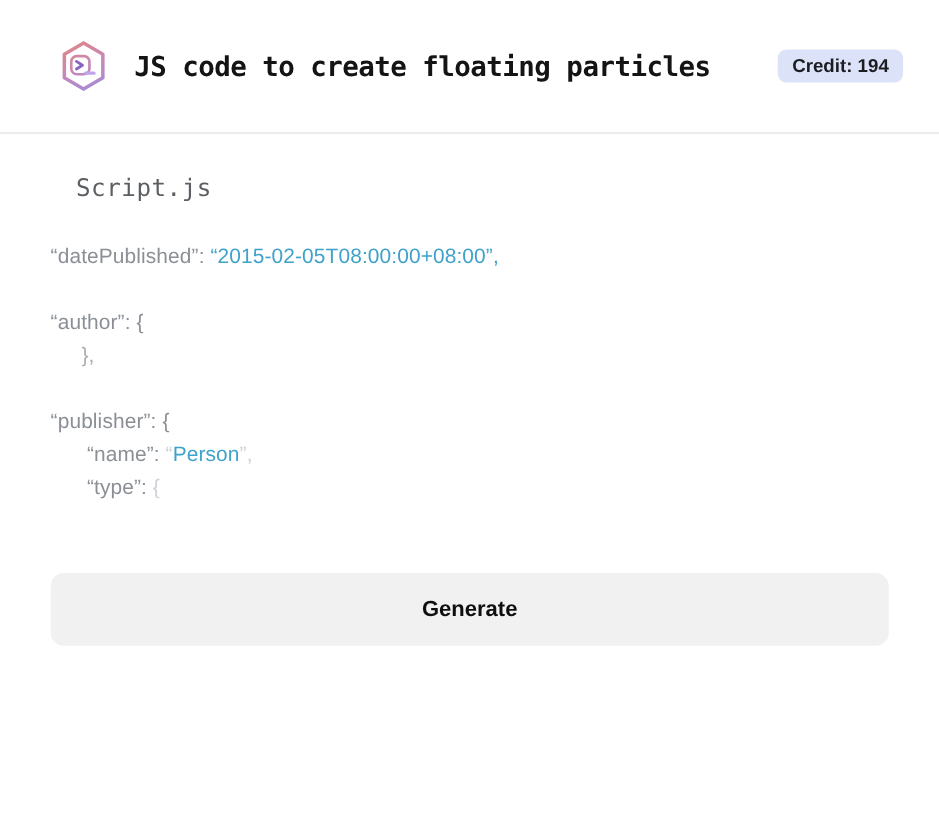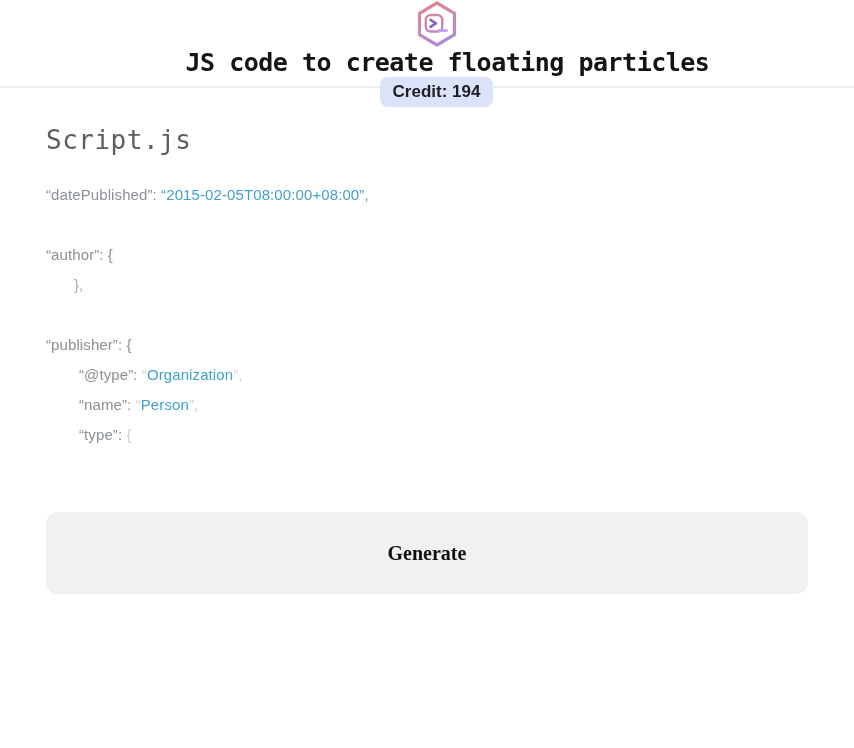--- a/index.html
+++ b/index.html
@@ -9,26 +9,25 @@
     --filename-text:#5b5f63; --divider:#ededee;
     --grad-top:#e08689; --grad-bottom:#a78bd8;
   }
   *{box-sizing:border-box;margin:0;padding:0;}
   html,body{width:854px;height:748px;overflow:hidden;}
   body{
     background:#ffffff;
     font-family:"Liberation Sans", sans-serif;
   }
   .header{
-    height:88px;
+    height:122px;
     display:flex;
     align-items:center;
     padding:0 33px 0 52px;
     border-bottom:2px solid var(--divider);
-    flex-direction:column;
   }
   .logo{
     width:48px;height:48px;flex:0 0 auto;
     display:flex;align-items:center;justify-content:center;
   }
   .page-title{
     font-family:"DejaVu Sans Mono", monospace;
     font-size:25px;
     font-weight:600;
     color:var(--title-text);
@@ -45,48 +44,49 @@
     padding:5px 13px;
     border-radius:8px;
     white-space:nowrap;
   }
   .main{
     padding:0 46px;
   }
   .filename{
     margin-top:37px;
     font-family:"DejaVu Sans Mono", monospace;
-    font-size:26px;
+    font-size:22px;
     font-weight:500;
     letter-spacing:0.5px;
     color:var(--filename-text);
+    margin-left:23px;
   }
   .code-block{
-    margin-top:25px;
-    font-size:15px;
+    margin-top:35px;
+    font-size:19px;
     line-height:30px;
     letter-spacing:0.1px;
   }
   .code-line{white-space:pre;}
   .code-line.blank{height:30px;}
   .tok-gray{color:var(--gray);}
   .tok-darkgray{color:var(--darkgray);}
   .tok-lightgray{color:var(--lightgray);}
   .tok-faint{color:var(--faint);}
   .tok-blue{color:var(--blue);}
   .generate-button{
     display:block;
     width:100%;
     margin-top:62px;
-    height:82px;
+    height:66px;
     border:none;
     border-radius:12px;
     background:var(--button-bg);
     color:var(--button-text);
-    font-family:Liberation Serif, serif;
+    font-family:Liberation Sans, sans-serif;
     font-size:20px;
     font-weight:700;
     cursor:pointer;
   }
 </style>
 </head>
 <body>
 
 <div class="header">
   <div class="logo">
@@ -111,18 +111,17 @@
 
 <div class="main">
   <div class="filename">Script.js</div>
   <div class="code-block">
       <div class="code-line" style="padding-left: 0px;"><span class="tok-gray">“datePublished”: </span><span class="tok-blue">“2015-02-05T08:00:00+08:00”,</span></div>
       <div class="code-line blank"></div>
       <div class="code-line" style="padding-left: 0px;"><span class="tok-gray">“author”: {</span></div>
       <div class="code-line" style="padding-left: 28px;"><span class="tok-lightgray">},</span></div>
       <div class="code-line blank"></div>
       <div class="code-line" style="padding-left: 0px;"><span class="tok-gray">“publisher”: {</span></div>
-      <div class="code-line" style="padding-left: 33px;"><span class="tok-gray">“@type”: </span><span class="tok-faint">“</span><span class="tok-blue">Organization</span><span class="tok-faint">”,</span></div>
       <div class="code-line" style="padding-left: 33px;"><span class="tok-gray">“name”: </span><span class="tok-faint">“</span><span class="tok-blue">Person</span><span class="tok-faint">”,</span></div>
       <div class="code-line" style="padding-left: 33px;"><span class="tok-gray">“type”: </span><span class="tok-faint">{</span></div>
     </div>
   <button class="generate-button">Generate</button>
 </div>
 
 </body></html>

